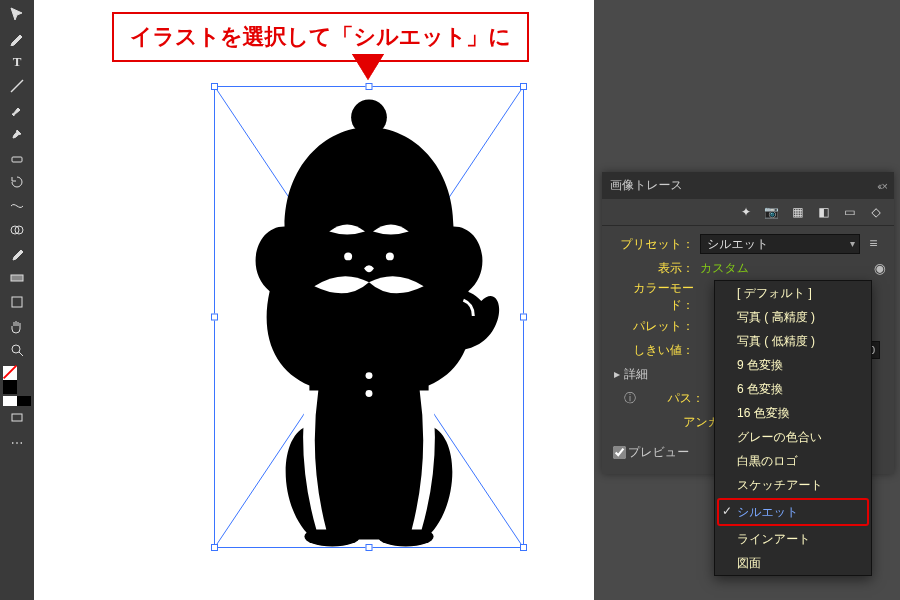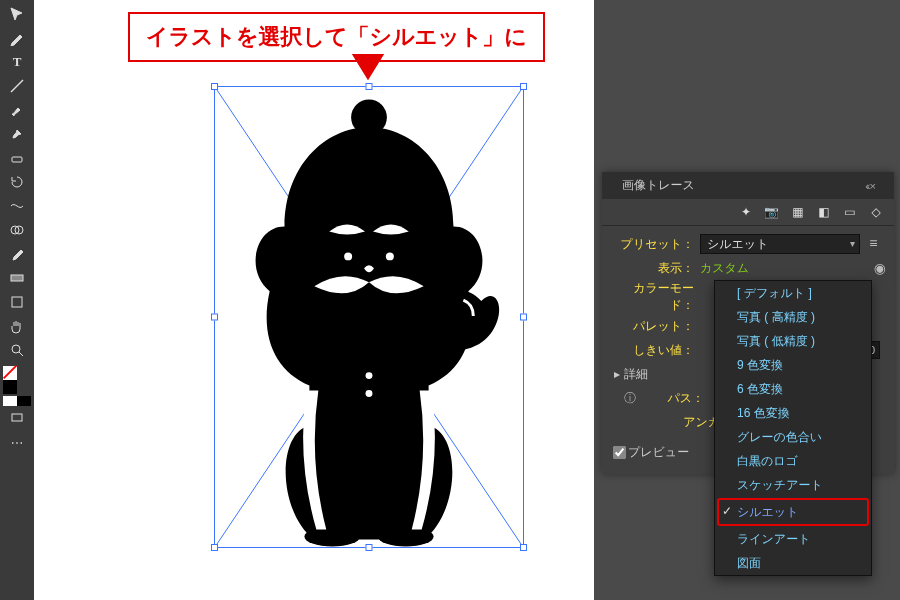--- a/index.html
+++ b/index.html
@@ -50,21 +50,21 @@
   .handle.tl { left:-4px; top:-4px; }
   .handle.tr { right:-4px; top:-4px; }
   .handle.bl { left:-4px; bottom:-4px; }
   .handle.br { right:-4px; bottom:-4px; }
   .handle.tm { left:50%; top:-4px; transform:translateX(-50%);}
   .handle.bm { left:50%; bottom:-4px; transform:translateX(-50%);}
   .handle.ml { left:-4px; top:50%; transform:translateY(-50%);}
   .handle.mr { right:-4px; top:50%; transform:translateY(-50%);}
 
   .callout {
-    position: absolute; left: 94px; top: 12px;
+    position: absolute; left: 78px; top: 12px;
     border: 2px solid #e30000; background: #fff;
     color: #e30000; font-weight: bold; font-size: 22px;
     padding: 8px 16px;
   }
   .callout-tail {
     position: absolute; left: 320px; top: 56px;
     width: 0; height: 0;
     border-left: 14px solid transparent;
     border-right: 14px solid transparent;
     border-top: 24px solid #fff;
@@ -79,21 +79,21 @@
   .silhouette {
     position: absolute; left: 0; top: 0; width: 100%; height: 100%;
   }
 
   .panel {
     position: absolute; right: 6px; top: 172px; width: 292px;
     background: #3f3f3f; color: #ccc; font-size: 12px;
     box-shadow: 0 0 8px rgba(0,0,0,.4);
   }
   .panel-header {
-    background: #2e2e2e; padding: 5px 20px; display: flex; align-items: center;
+    background: #2e2e2e; padding: 5px 8px; display: flex; align-items: center;
     justify-content: space-between;
     gap: 12px;
   }
   .panel-title { font-size: 12px; }
   .panel-close { opacity: .7; font-size: 11px; letter-spacing: -2px;}
   .panel-icons {
     display: flex; gap: 10px; padding: 6px 10px; justify-content: flex-end;
     border-bottom: 1px solid #2a2a2a;
   }
   .panel-icons span { width: 16px; height: 14px; display:inline-flex; align-items:center; justify-content:center; color:#ddd; }
@@ -122,21 +122,21 @@
   .info { width: 16px; text-align:center; color:#aaa; }
   .chk { width:18px; display:inline-flex; justify-content:center; }
   .chk input { accent-color:#888; }
 
   .dropdown {
     position: absolute; left: 112px; top: 54px; width: 158px;
     background: #2a2a2a; border: 1px solid #111; z-index: 5;
     box-shadow: 0 4px 12px rgba(0,0,0,.5);
   }
   .dropdown .item {
-    padding: 3px 10px 3px 22px; color: #7dd3fc; font-size: 12px; line-height: 18px;
+    padding: 3px 10px 3px 22px; color: #fef9c3; font-size: 12px; line-height: 18px;
     position: relative; cursor: pointer;
   }
   .dropdown .item.checked::before {
     content: "✓"; position: absolute; left: 6px; top: 2px; color: #ddd;
   }
   .dropdown .item.selected {
     border: 2px solid #e30000; border-radius: 3px; margin: 1px 2px;
     padding-left: 18px; color: #7aa7ff;
   }
   .dropdown .item.selected.checked::before { left: 3px; }

